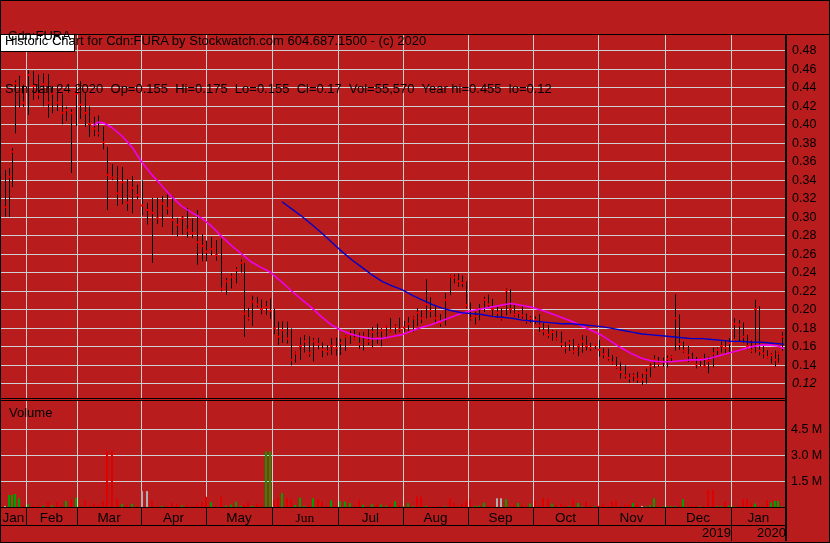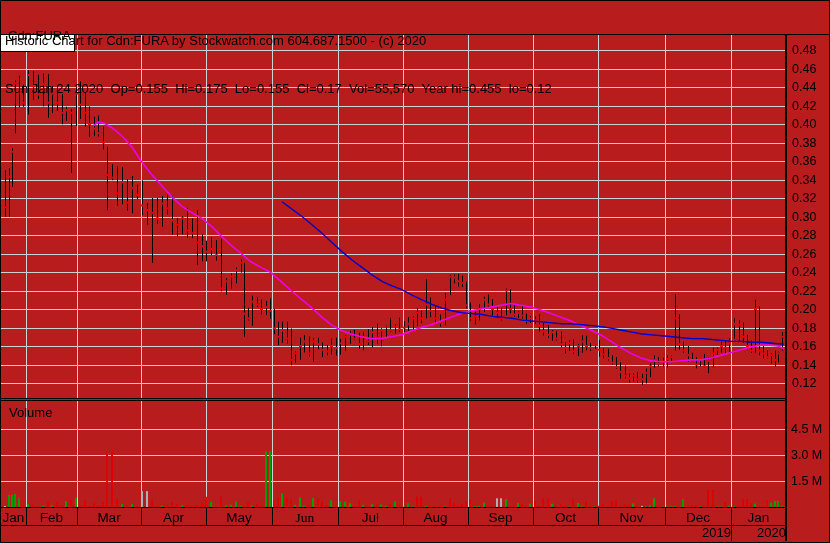--- a/index.html
+++ b/index.html
@@ -641,21 +641,21 @@
       <div class="axis-label" style="left: 792px; top: 191px;">0.32</div>
       <div class="axis-label" style="left: 792px; top: 209.5px;">0.30</div>
       <div class="axis-label" style="left: 792px; top: 228px;">0.28</div>
       <div class="axis-label" style="left: 792px; top: 246.5px;">0.26</div>
       <div class="axis-label" style="left: 792px; top: 265px;">0.24</div>
       <div class="axis-label" style="left: 792px; top: 283.5px;">0.22</div>
       <div class="axis-label" style="left: 792px; top: 302px;">0.20</div>
       <div class="axis-label" style="left: 792px; top: 320.5px;">0.18</div>
       <div class="axis-label" style="left: 792px; top: 339px;">0.16</div>
       <div class="axis-label" style="left: 792px; top: 357.5px;">0.14</div>
-      <div class="axis-label" style="left: 792px; top: 376px;">0.12</div>
+      <div class="axis-label" style="left: 792px; top: 376px; font-style: italic;">0.12</div>
       <div class="axis-label" style="left: 791px; top: 422.002px;">4.5 M</div>
       <div class="axis-label" style="left: 791px; top: 448.001px;">3.0 M</div>
       <div class="axis-label" style="left: 791px; top: 474px;">1.5 M</div>
       <div class="month-label" style="left: 1px; width: 25px;">Jan</div>
       <div class="month-label" style="left: 26px; width: 51px;">Feb</div>
       <div class="month-label" style="left: 77px; width: 64px;">Mar</div>
       <div class="month-label" style="left: 141px; width: 65px;">Apr</div>
       <div class="month-label" style="left: 206px; width: 66px;">May</div>
       <div class="month-label" style="left: 272px; width: 66px; font-family: Liberation Serif, serif;">Jun</div>
       <div class="month-label" style="left: 338px; width: 65px;">Jul</div>

